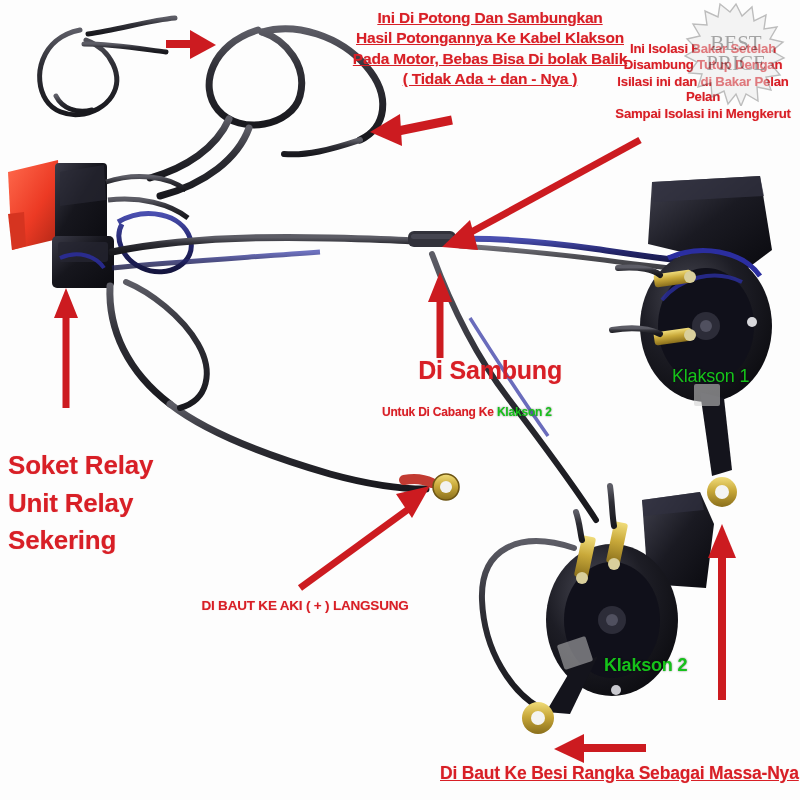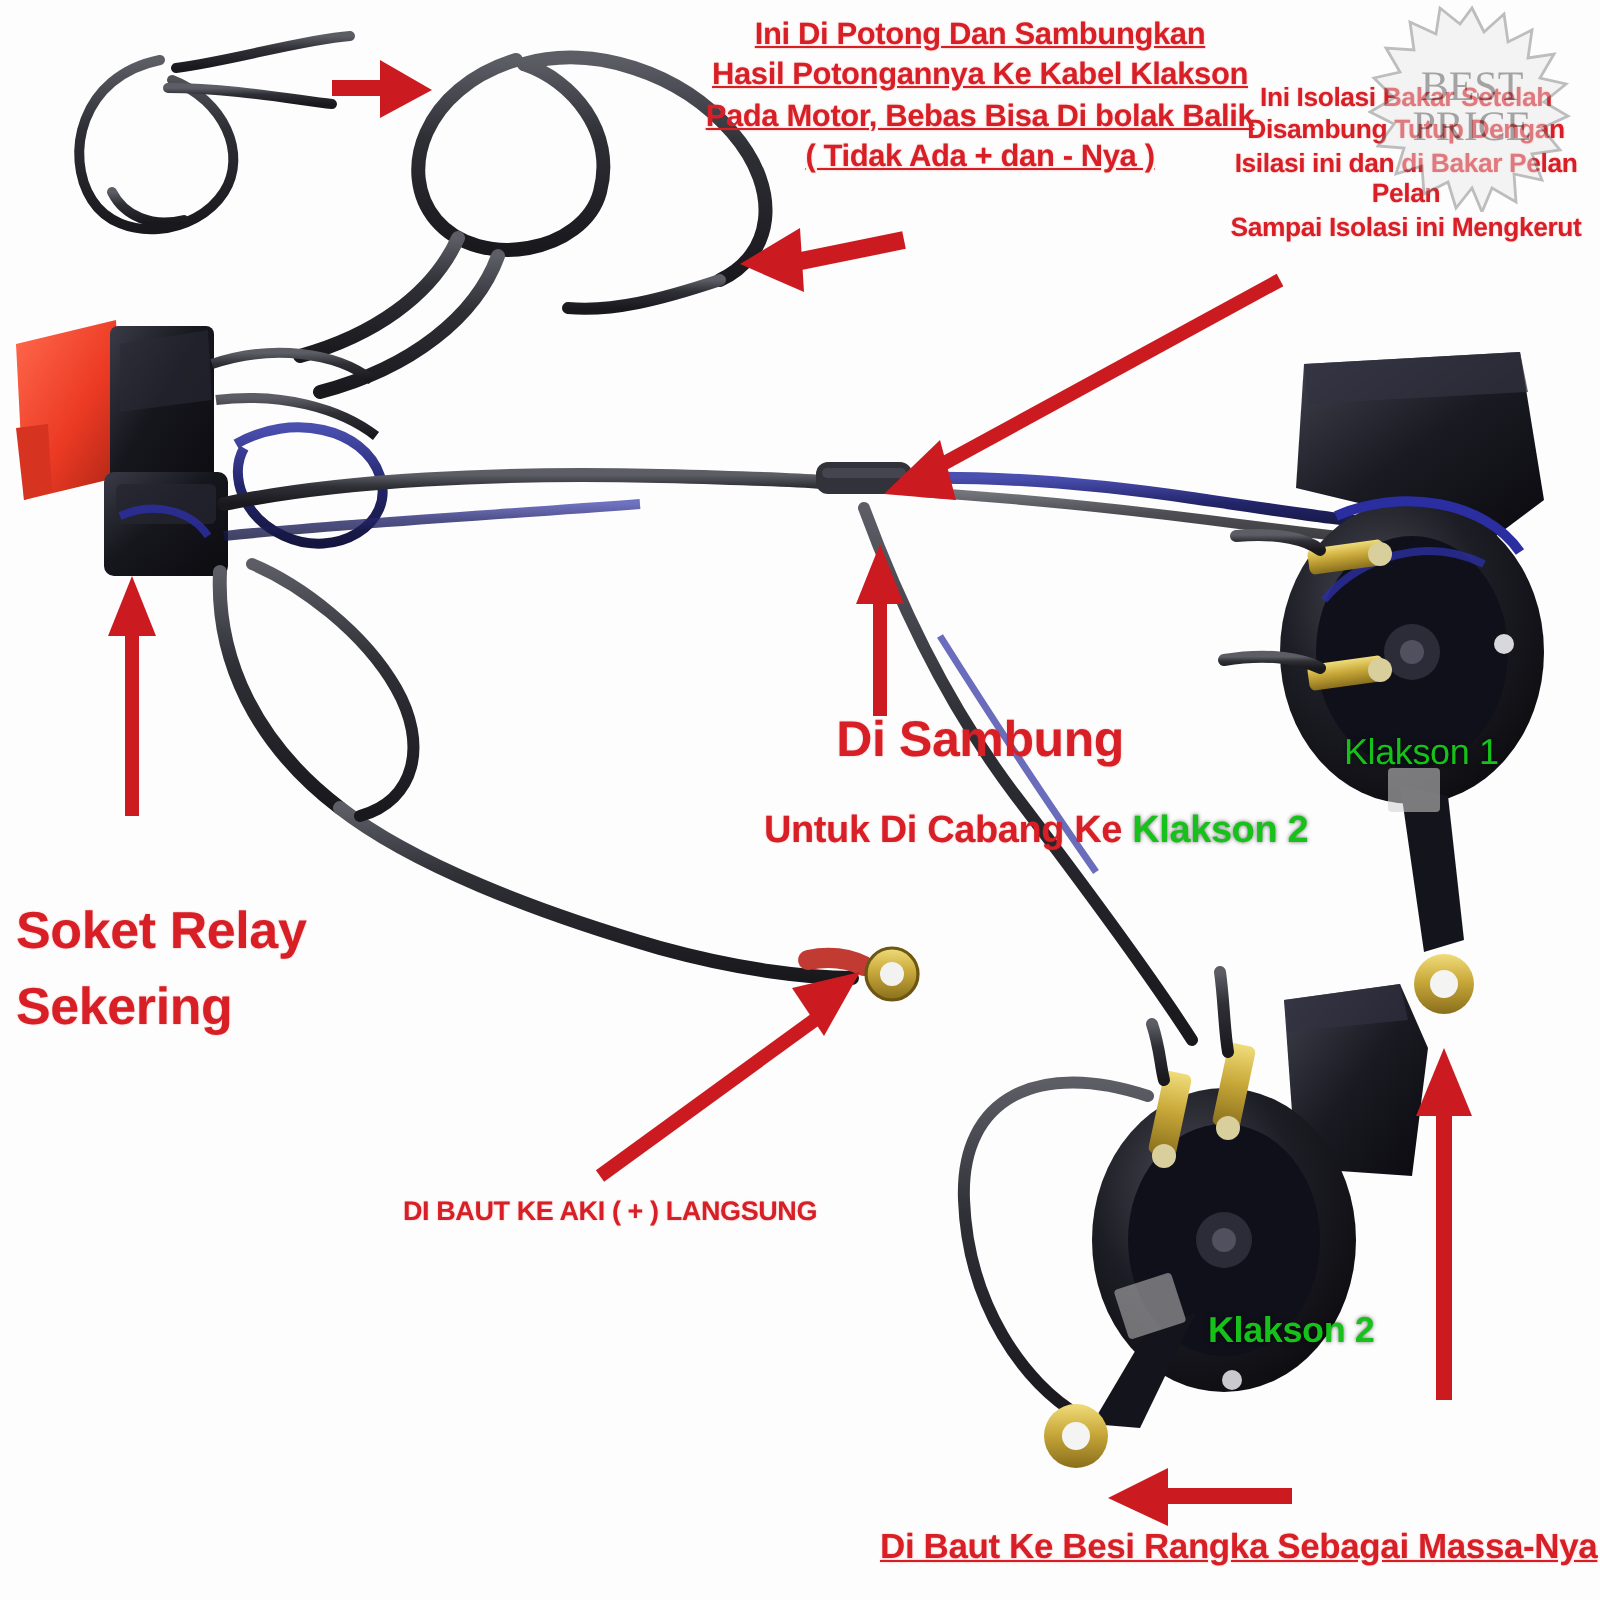--- a/index.html
+++ b/index.html
@@ -27,21 +27,21 @@
   .lbl.blk{white-space:normal;}
   .green{color:#16c21a;text-shadow:0 0 2px rgba(0,0,0,.55);}
 
   
   #txt-cut{ left:350px; top:8px;  width:280px; font-size:15.5px;text-decoration:underline; }
   #txt-cut div{padding:1px 0;}
   #txt-iso{ left:585px; top:40px; width:215px; font-size:13.2px; }
   #txt-iso div{padding:0.5px 0;margin-left:21px;}
   #txt-relay{ left:8px; top:415px; width:180px; font-size:26px; text-align:left; line-height:1.45;margin-top:32px;}
   #txt-sambung{ left:382px; top:356px; width:180px; font-size:25px; text-align:right;}
-  #txt-cabang{ left:382px; top:405px; width:210px; font-size:19px; text-align:left;}
+  #txt-cabang{ left:382px; top:405px; width:210px; font-size:12px; text-align:left;}
   #txt-aki{ left:185px; top:598px; width:240px; font-size:13.5px;}
   #txt-massa{ left:440px; top:763px; width:355px; font-size:17.5px;text-decoration:underline;}
   #lbl-k1{ left:672px; top:366px; font-size:18px; font-weight:normal;}
   #lbl-k2{ left:604px; top:655px; font-size:18px; font-weight:bold;}
 
   
   #wm{
     position:absolute;left:684px;top:2px;width:104px;height:104px;
     opacity:.55;
   }
@@ -258,20 +258,21 @@
 
   <div class="lbl blk" id="txt-iso">
     <div>Ini Isolasi Bakar Setelah</div>
     <div>Disambung Tutup Dengan</div>
     <div>Isilasi ini dan di Bakar Pelan Pelan</div>
     <div>Sampai Isolasi ini Mengkerut</div>
   </div>
 
   <div class="lbl blk" id="txt-relay">
     <div>Soket Relay</div>
+    <div>Unit Relay</div>
     <div>Sekering</div>
   </div>
 
   <div class="lbl" id="txt-sambung">Di Sambung</div>
 
   <div class="lbl" id="txt-cabang"><span>Untuk Di Cabang Ke </span><span class="green">Klakson 2</span></div>
 
   <div class="lbl" id="txt-aki">DI BAUT KE AKI ( + ) LANGSUNG</div>
 
   <div class="lbl" id="txt-massa">Di Baut Ke Besi Rangka Sebagai Massa-Nya</div>

